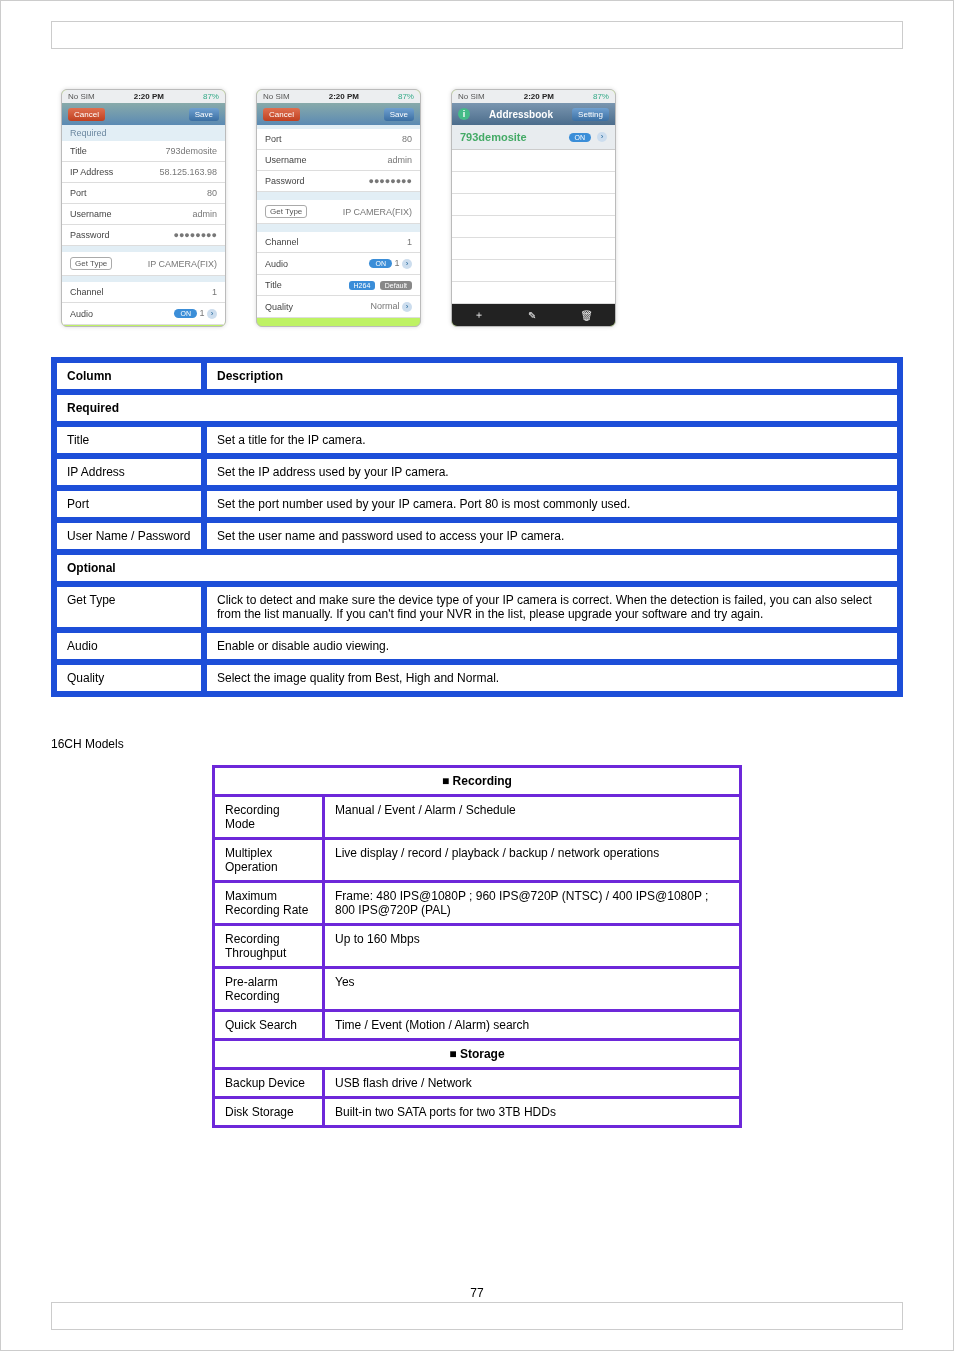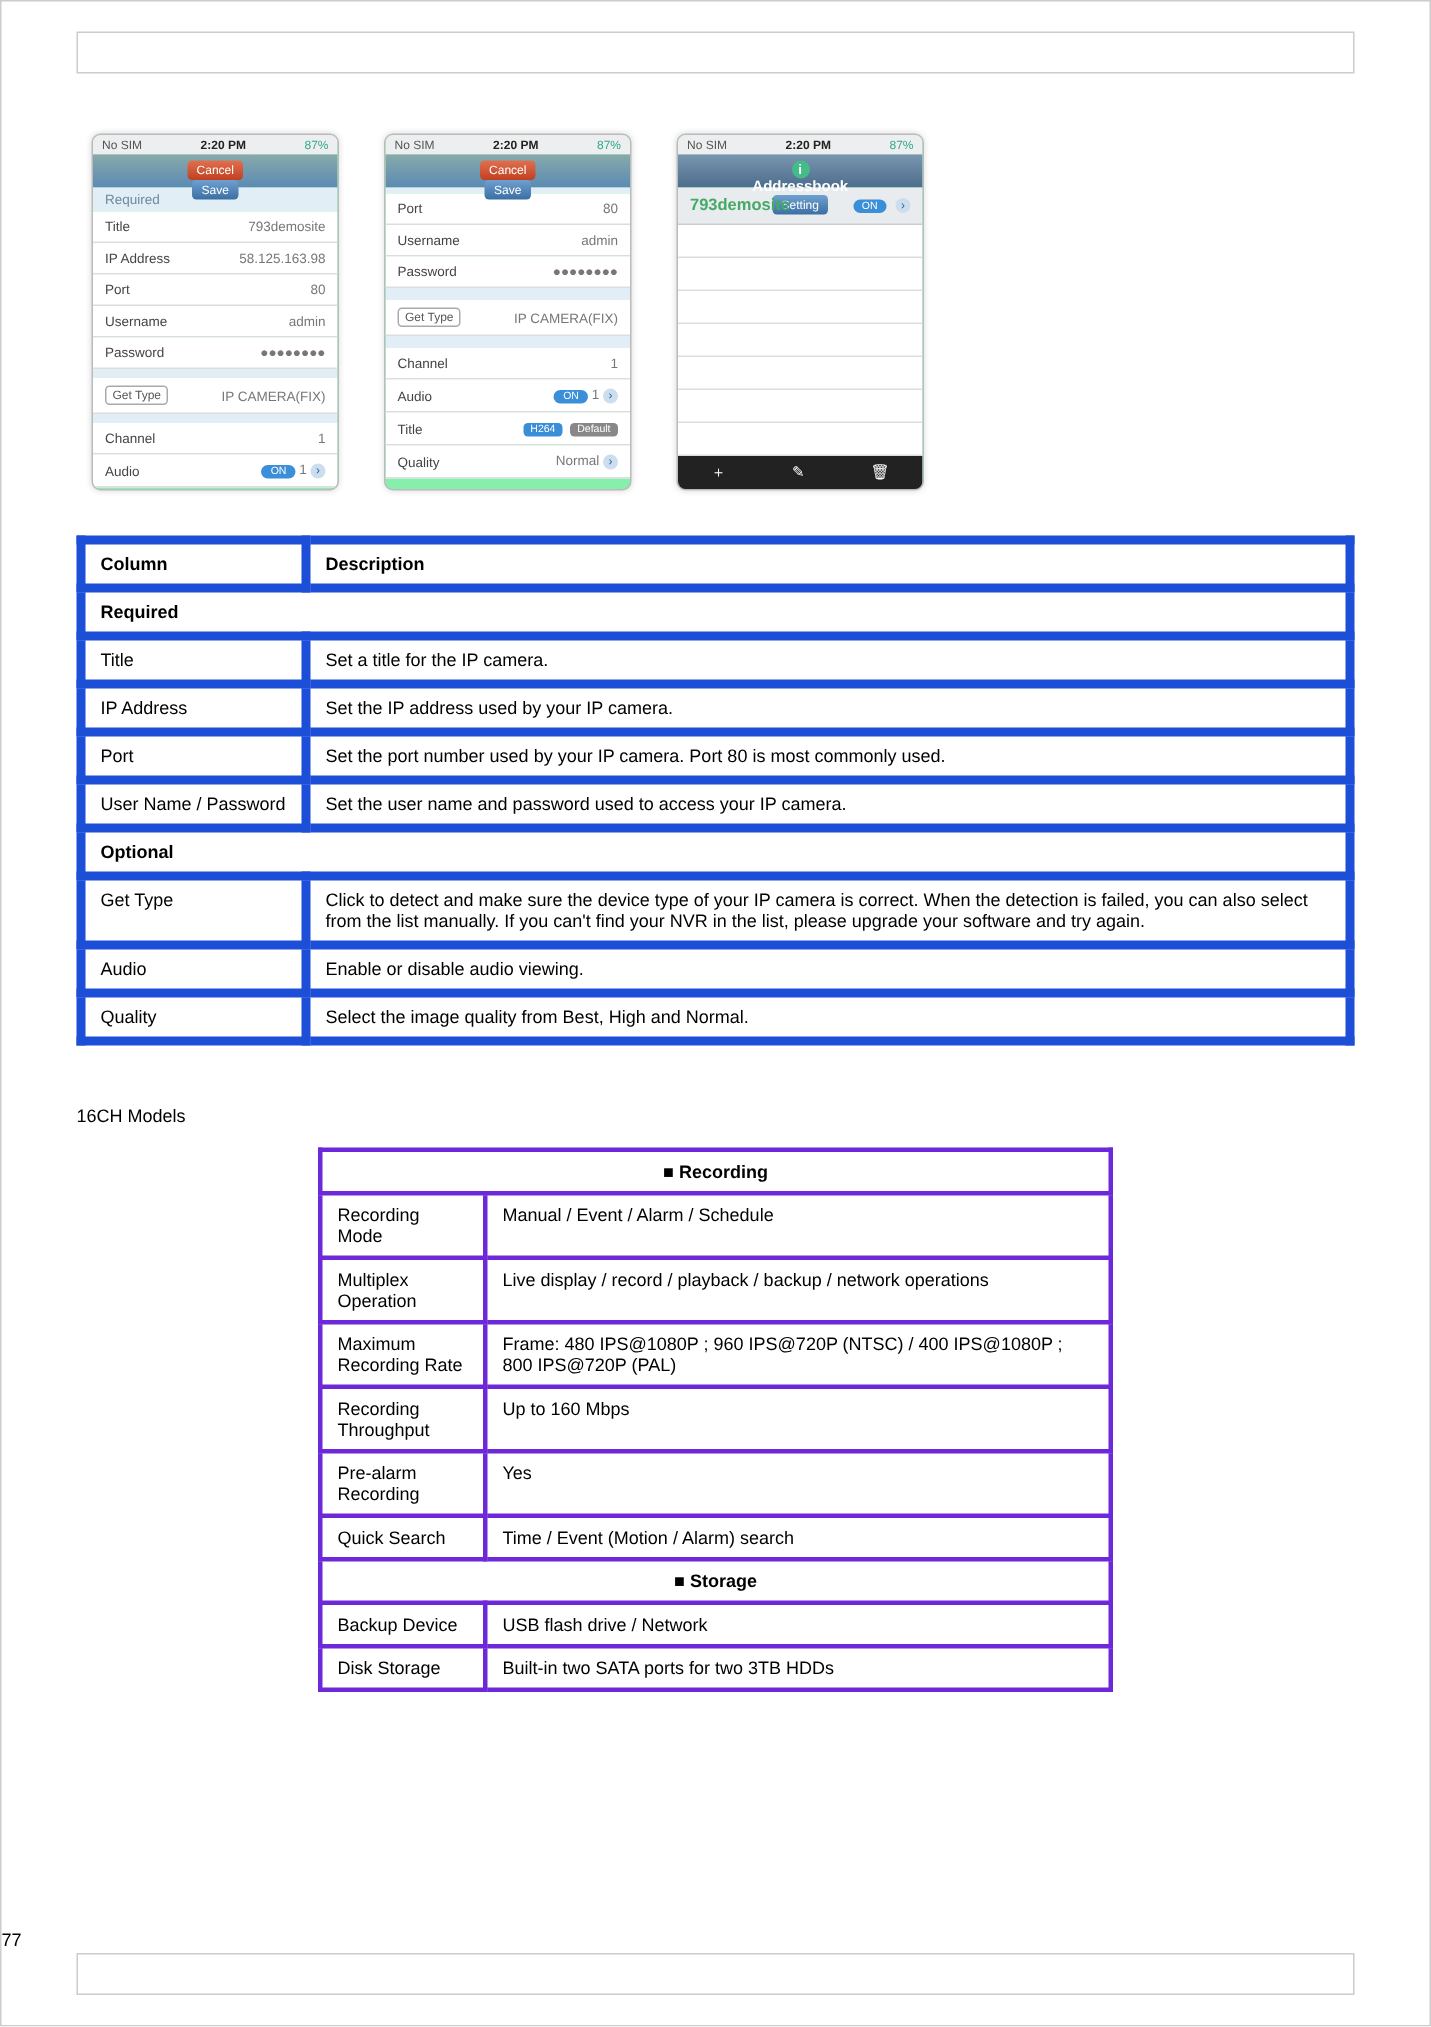--- a/index.html
+++ b/index.html
@@ -2,25 +2,25 @@
 <html><head>
 <meta charset="utf-8">
 <style>
   * { box-sizing: border-box; margin: 0; padding: 0; }
   body { font-family: Arial, Helvetica, sans-serif; font-size: 13px; color: #000; background: #fff; }
   .page { width: 954px; height: 1351px; margin: 0 auto; position: relative; border: 1px solid #ccc; padding: 20px 50px 30px 50px; }
   .header-bar { border: 1px solid #ccc; height: 28px; margin-bottom: 40px; }
   .footer-bar { border: 1px solid #ccc; height: 28px; position: absolute; bottom: 20px; left: 50px; right: 50px; }
 
   .shots { display: flex; justify-content: flex-start; gap: 30px; margin-left: 10px; margin-bottom: 30px; }
-  .phone { width: 165px; border: 1px solid #bbb; border-radius: 6px; overflow: hidden; background: #86efac; box-shadow: 0 0 4px rgba(0,0,0,0.15); font-size: 9px; }
+  .phone { width: 165px; border: 1px solid #bbb; border-radius: 6px; overflow: hidden; background: #bef264; box-shadow: 0 0 4px rgba(0,0,0,0.15); font-size: 9px; }
   .status { display: flex; justify-content: space-between; align-items: center; padding: 2px 6px; background: #eceef0; color: #555; font-size: 8px; }
   .status .mid { font-weight: bold; color: #222; }
   .status .batt { color: #3a8; }
-  .navbar { display: flex; justify-content: space-between; align-items: center; padding: 4px 6px; background: linear-gradient(#8aa, #5b8ab3); height: 22px; flex-direction: column; }
+  .navbar { display: flex; justify-content: space-between; align-items: center; padding: 4px 6px; background: linear-gradient(#8aa, #5b8ab3); height: 22px; }
   .navbtn { background: linear-gradient(#e07050,#c04020); color: #fff; font-size: 8px; padding: 2px 6px; border-radius: 3px; }
   .navbtn.blue { background: linear-gradient(#6fa0d0,#3b6fa3); }
   .navtitle { color: #fff; font-size: 10px; font-weight: bold; text-align: right; }
   .section-label { background: #e2eef5; color: #6c88a0; font-size: 9px; padding: 3px 8px; }
   .row { display: flex; justify-content: space-between; align-items: center; background: #fff; border-bottom: 1px solid #ddd; padding: 5px 8px; min-height: 20px; }
   .row .lbl { color: #444; }
   .row .val { color: #777; }
   .gettype { display: inline-block; border: 1px solid #aaa; border-radius: 3px; padding: 1px 4px; font-size: 8px; color: #555; }
   .toggle { display: inline-block; background: #3b8ed8; color: #fff; font-size: 7px; padding: 1px 6px; border-radius: 6px; }
   .chev { display: inline-block; width: 10px; height: 10px; border-radius: 50%; background: #cde; color: #269; text-align: center; line-height: 10px; font-size: 8px; }
@@ -42,21 +42,21 @@
   table.desc td.col1 { width: 150px; }
 
   .appendix-title { font-size: 15px; font-weight: bold; margin: 10px 0 10px 0; }
   .appendix-text { font-size: 12px; margin-bottom: 14px; margin-top: 39px; }
 
   table.cluster { width: 530px; margin: 0 auto 20px auto; border-collapse: collapse; font-size: 12px; }
   table.cluster td, table.cluster th { border: 3px solid #6d28d9; padding: 6px 10px; vertical-align: top; text-align: left; }
   table.cluster th.center { text-align: center; font-weight: bold; }
   table.cluster td.col1 { width: 110px; }
 
-  .page-num { position: absolute; bottom: 50px; left: 0; right: 0; font-size: 12px; }
+  .page-num { position: absolute; bottom: 50px; left: 0; right: 0; text-align: center; font-size: 12px; }
 </style>
 </head>
 <body>
 
 <div class="page">
   <div class="header-bar"></div>
 
   <div class="shots">
 
     <div class="phone">

